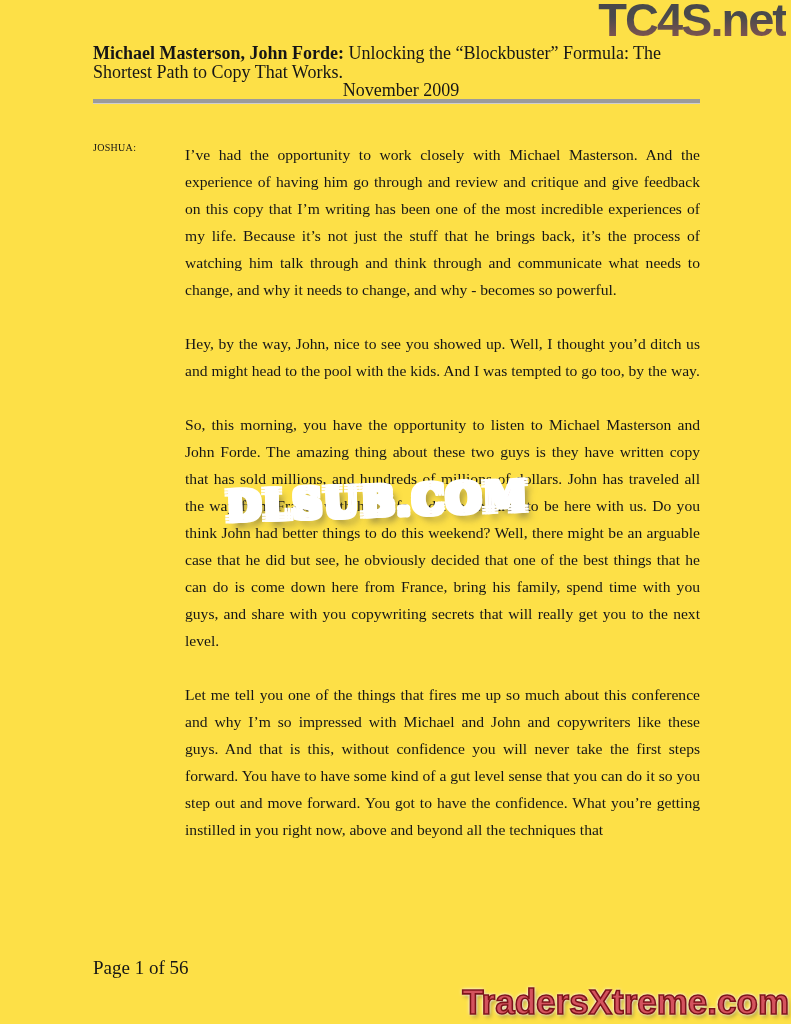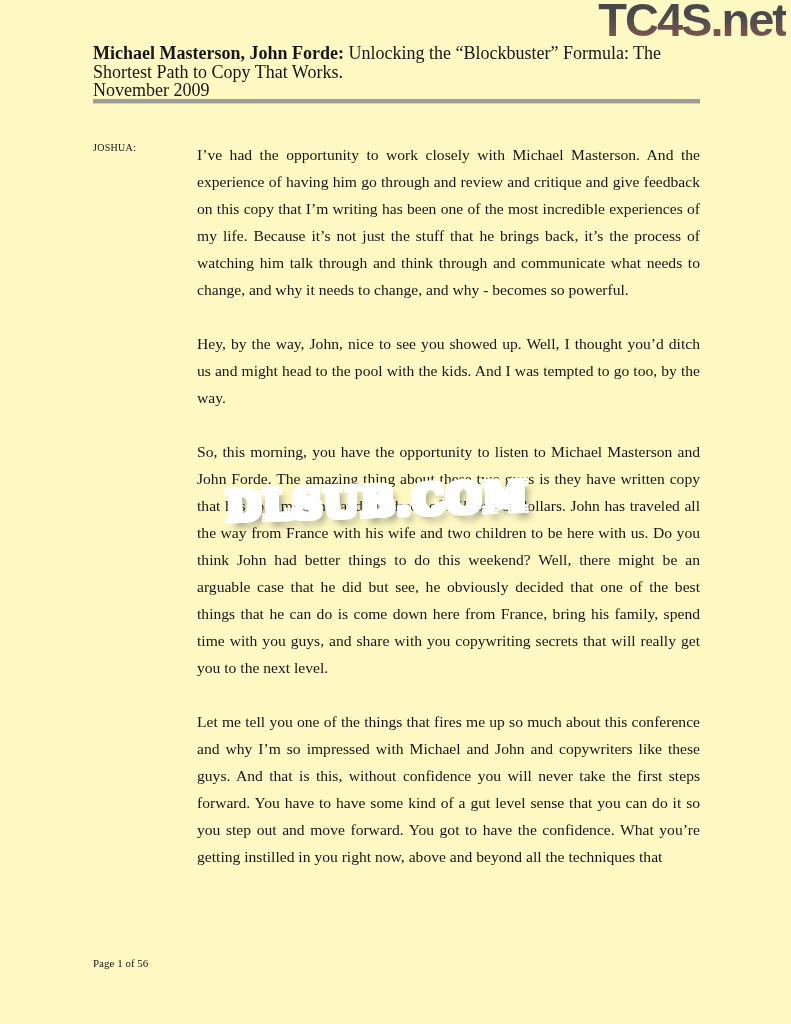--- a/index.html
+++ b/index.html
@@ -1,21 +1,21 @@
 <!DOCTYPE html>
 <html><head>
 <meta charset="utf-8">
 <style>
   html, body { margin: 0; padding: 0; background: #e8e8e8; }
   .page {
     position: relative;
     width: 791px;
     height: 1024px;
     margin: 0 auto;
-    background: #fef9c3;
+    background: #fde047;
     overflow: hidden;
     font-family: "Liberation Serif", serif;
     color: #161616;
   }
 
   
   .tc4s-logo {
     position: absolute;
     top: -8px;
     right: 5px;
@@ -33,21 +33,21 @@
   
   .header-block {
     position: absolute;
     left: 93px;
     top: 44px;
     width: 616px;
     font-size: 18px;
     line-height: 18.5px;
   }
   .header-speakers { font-weight: bold; }
-  .header-date { display: block; }
+  .header-date { display: block; text-align: center; }
 
   .header-rule {
     position: absolute;
     left: 93px;
     top: 99px;
     width: 607px;
     height: 4px;
     background: #9b9b9b;
     border-bottom: 1px solid #cfcfcf;
   }
@@ -63,21 +63,21 @@
     position: absolute;
     left: 0;
     top: 1px;
     font-size: 10px;
     letter-spacing: 0.3px;
   }
   .paragraphs {
     margin-left: 92px;
   }
   .paragraphs p {
-    margin: 0 0 27px 12px;
+    margin: 0 0 27px 0;
     font-size: 15.6px;
     line-height: 27px;
     text-align: justify;
   }
 
   
   .watermark {
     position: absolute;
     left: 226px;
     top: 477px;
@@ -96,21 +96,21 @@
       -3px  0   0 #fff,  3px  0   0 #fff,
        0   -3px 0 #fff,  0    3px 0 #fff,
        5px  7px 7px rgba(60,60,60,0.55);
   }
 
   
   .page-number {
     position: absolute;
     left: 93px;
     top: 957px;
-    font-size: 11px;
+    font-size: 19px;
   }
   .traders-logo {
     position: absolute;
     right: 2px;
     bottom: 2px;
     font-family: "Liberation Sans", sans-serif;
     font-weight: bold;
     font-size: 35px;
     letter-spacing: 0px;
     color: #d4535e;
@@ -141,14 +141,15 @@
       <p>Hey, by the way, John, nice to see you showed up. Well, I thought you’d ditch us and might head to the pool with the kids. And I was tempted to go too, by the way.</p>
       <p>So, this morning, you have the opportunity to listen to Michael Masterson and John Forde. The amazing thing about these two guys is they have written copy that has sold millions, and hundreds of millions of dollars. John has traveled all the way from France with his wife and two children to be here with us. Do you think John had better things to do this weekend? Well, there might be an arguable case that he did but see, he obviously decided that one of the best things that he can do is come down here from France, bring his family, spend time with you guys, and share with you copywriting secrets that will really get you to the next level.</p>
       <p>Let me tell you one of the things that fires me up so much about this conference and why I’m so impressed with Michael and John and copywriters like these guys. And that is this, without confidence you will never take the first steps forward. You have to have some kind of a gut level sense that you can do it so you step out and move forward. You got to have the confidence. What you’re getting instilled in you right now, above and beyond all the techniques that</p>
     </div>
   </div>
 
   <div class="watermark">DLSUB.COM</div>
 
   <div class="page-number">Page 1 of 56</div>
 
+  <div class="traders-logo">TradersXtreme.com</div>
 
 </div>
 
 </body></html>

